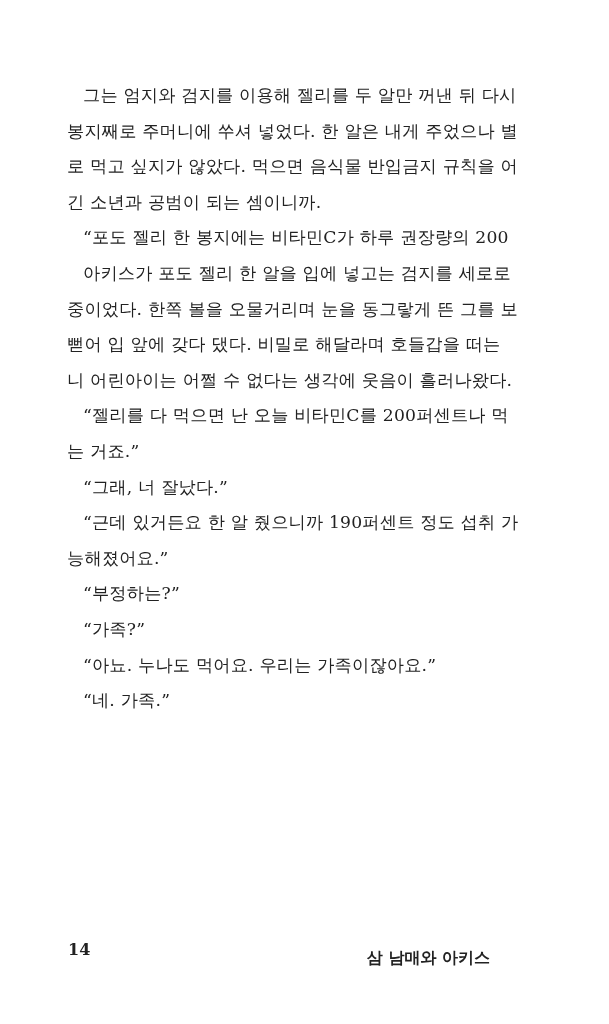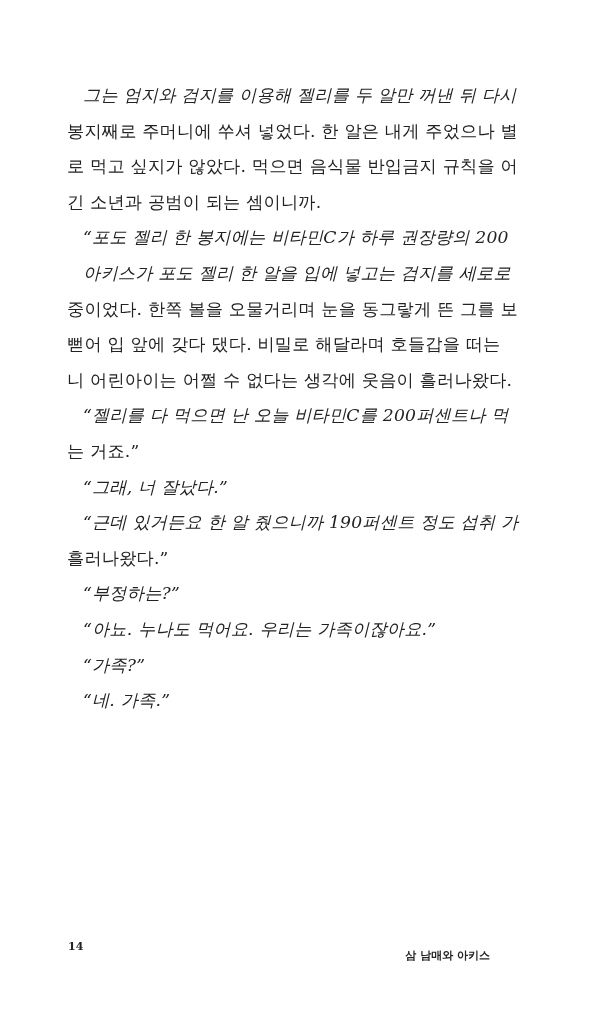--- a/index.html
+++ b/index.html
@@ -21,28 +21,28 @@
       display: block;
       height: 35.6px;
       line-height: 35.6px;
       font-size: 17.2px;
       white-space: nowrap;
       text-align: justify;
       text-align-last: justify;
       letter-spacing: 0.2px;
     }
     .line.last { text-align-last: left; }
-    .line.indent { padding-left: 16px; font-style: italic; }
+    .line.indent { padding-left: 16px; }
     .footer {
       position: absolute;
       top: 940px;
       left: 68px;
       width: 422px;
       height: 20px;
-      font-size: 11px;
+      font-size: 16px;
       font-weight: bold;
       color: #222222;
     }
     .page-number { position: absolute; left: 0; top: 0; }
     .running-title { position: absolute; right: 0; top: 8px; }
   </style>
 </head>
 <body>
 
 <div class="page-body">
@@ -69,33 +69,33 @@
     <span class="line indent">“젤리를 다 먹으면 난 오늘 비타민C를 200퍼센트나 먹</span>
     <span class="line last">는 거죠.”</span>
   </div>
 
   <div>
     <span class="line indent last">“그래, 너 잘났다.”</span>
   </div>
 
   <div>
     <span class="line indent">“근데 있거든요 한 알 줬으니까 190퍼센트 정도 섭취 가</span>
-    <span class="line last">흘러나왔다.”</span>
+    <span class="line last">능해졌어요.”</span>
   </div>
 
   <div>
     <span class="line indent last">“부정하는?”</span>
   </div>
 
   <div>
-    <span class="line indent last">“아뇨. 누나도 먹어요. 우리는 가족이잖아요.”</span>
+    <span class="line indent last">“가족?”</span>
   </div>
 
   <div>
-    <span class="line indent last">“가족?”</span>
+    <span class="line indent last">“아뇨. 누나도 먹어요. 우리는 가족이잖아요.”</span>
   </div>
 
   <div>
     <span class="line indent last">“네. 가족.”</span>
   </div>
 
 </div>
 
 <div class="footer">
   <span class="page-number">14</span>

